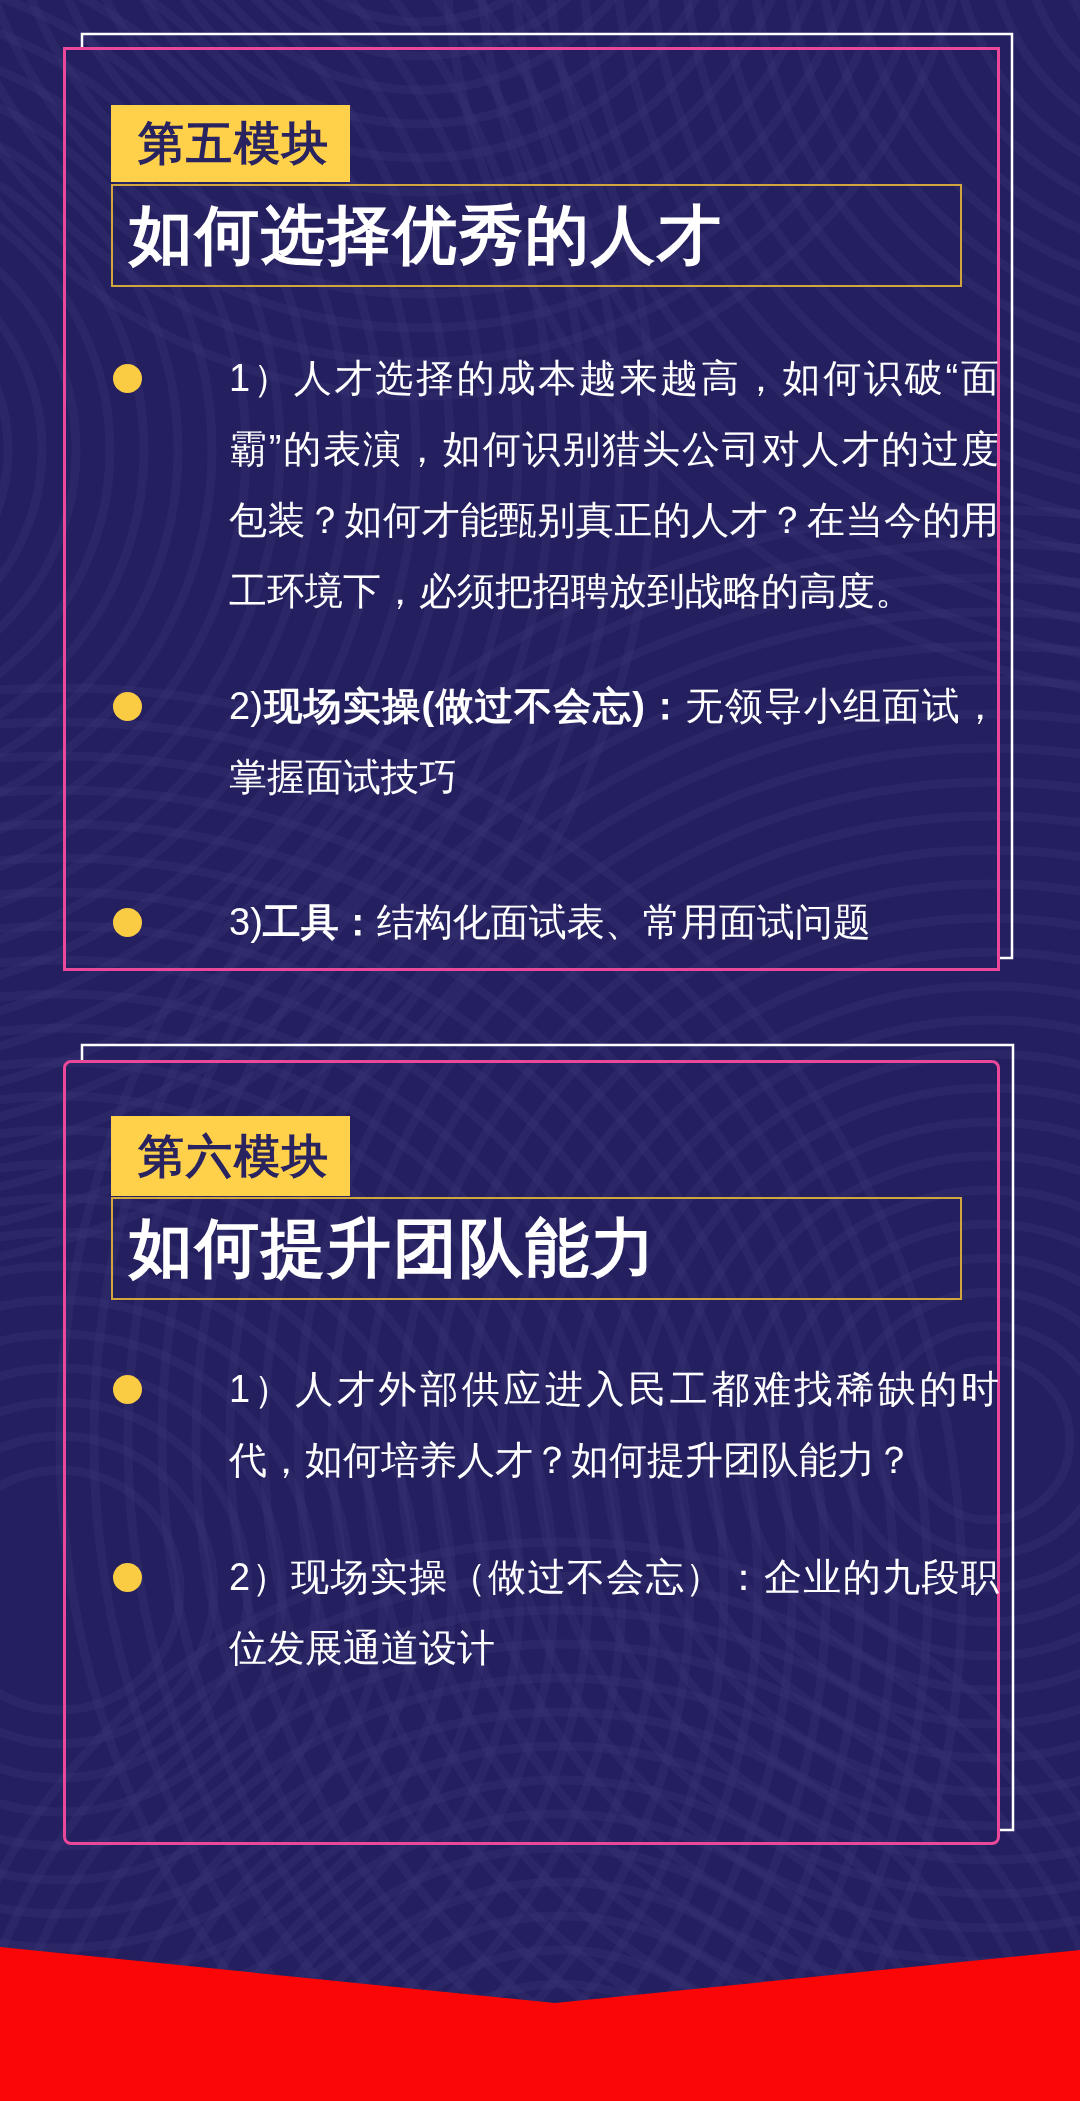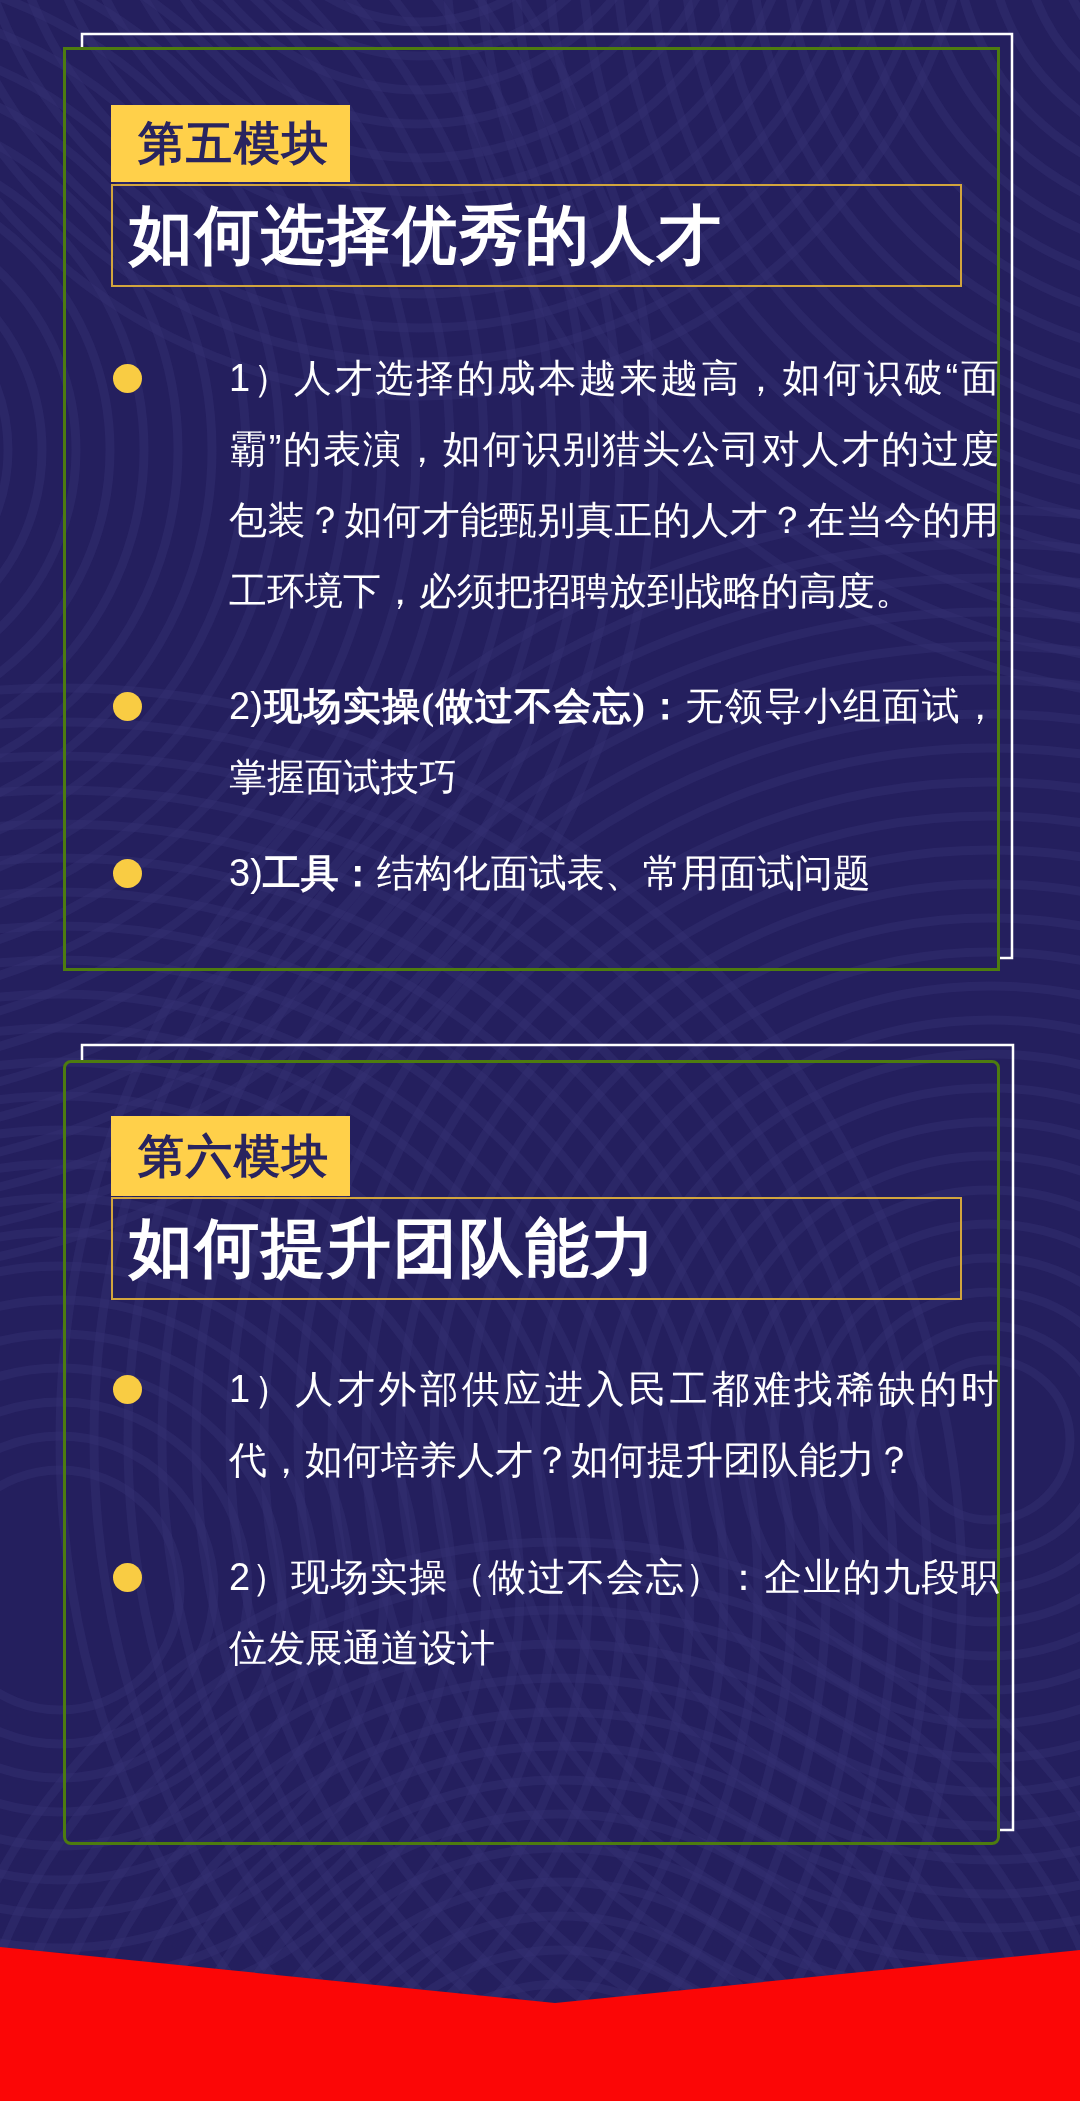--- a/index.html
+++ b/index.html
@@ -7,21 +7,21 @@
     position:relative;
     width:1080px;height:2101px;
     overflow:hidden;
     background:#241f5e;
     font-family:"Liberation Sans","DejaVu Sans",sans-serif;
   }
   svg.bg{position:absolute;left:0;top:0;width:1080px;height:2101px;display:block;}
 
   .card{
     position:absolute;left:63px;width:937px;
-    border:3px solid #4d7c0f;
+    border:3px solid #ec4899;
     box-sizing:border-box;
     background:transparent;
   }
   .card.m5{top:47px;height:924px;}
   .card.m6{top:1060px;height:785px;border-radius:8px;}
 
   .badge{
     position:absolute;left:45px;
     width:239px;height:77px;
     box-sizing:border-box;
@@ -56,25 +56,25 @@
     background:#f9cc43;
   }
   .btext{
     margin-left:116px;width:770px;
     color:#ffffff;
     font-size:38px;line-height:71px;
     font-weight:500;
     text-align:justify;
     text-justify:inter-ideograph;
   }
-  .blabel{font-weight:900;font-family:Liberation Serif, serif;}
+  .blabel{font-weight:900;}
 
   .m5 .b1{top:293px;}
   .m5 .b2{top:621px;}
-  .m5 .b3{top:788px;}
+  .m5 .b3{top:837px;}
   .m6 .b1{top:291px;}
   .m6 .b2{top:479px;}
   .m6 .b3{top:659px;}
 </style>
 </head>
 <body>
 
 <svg class="bg" viewBox="0 0 1080 2101" aria-hidden="true">
   <rect x="0" y="0" width="1080" height="2101" fill="#241f5e"></rect>
   <g id="ring-groups">

